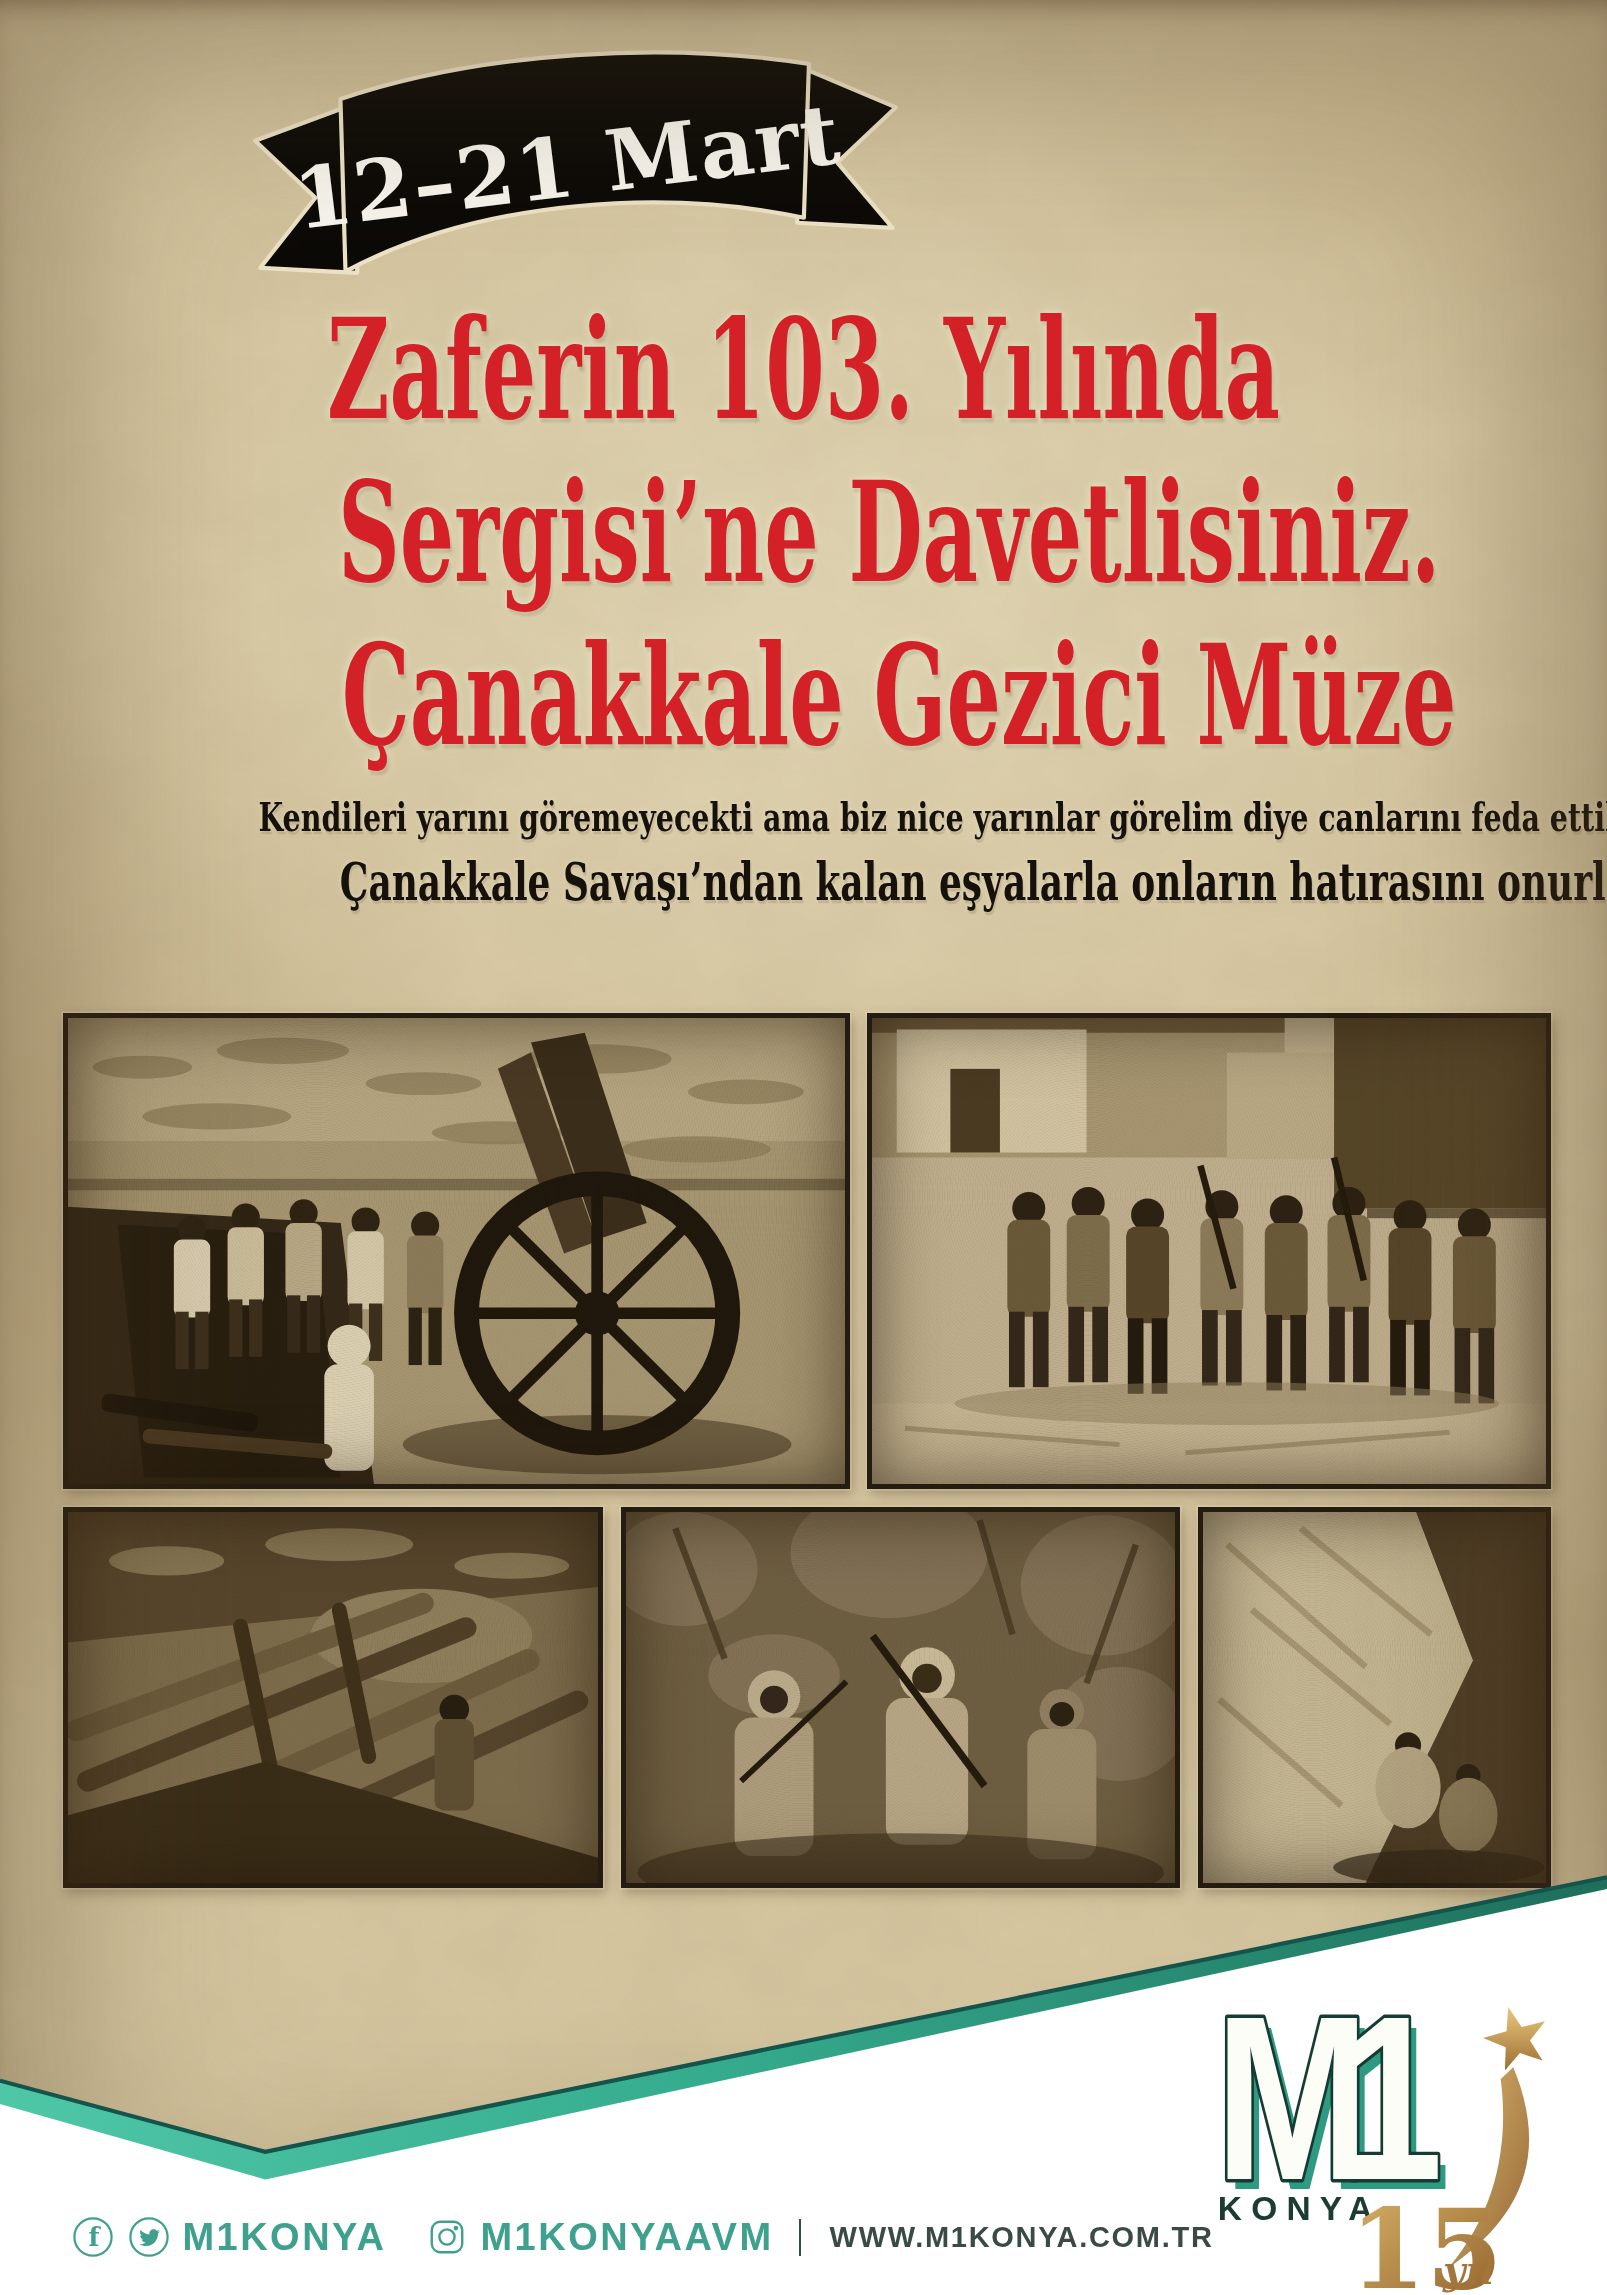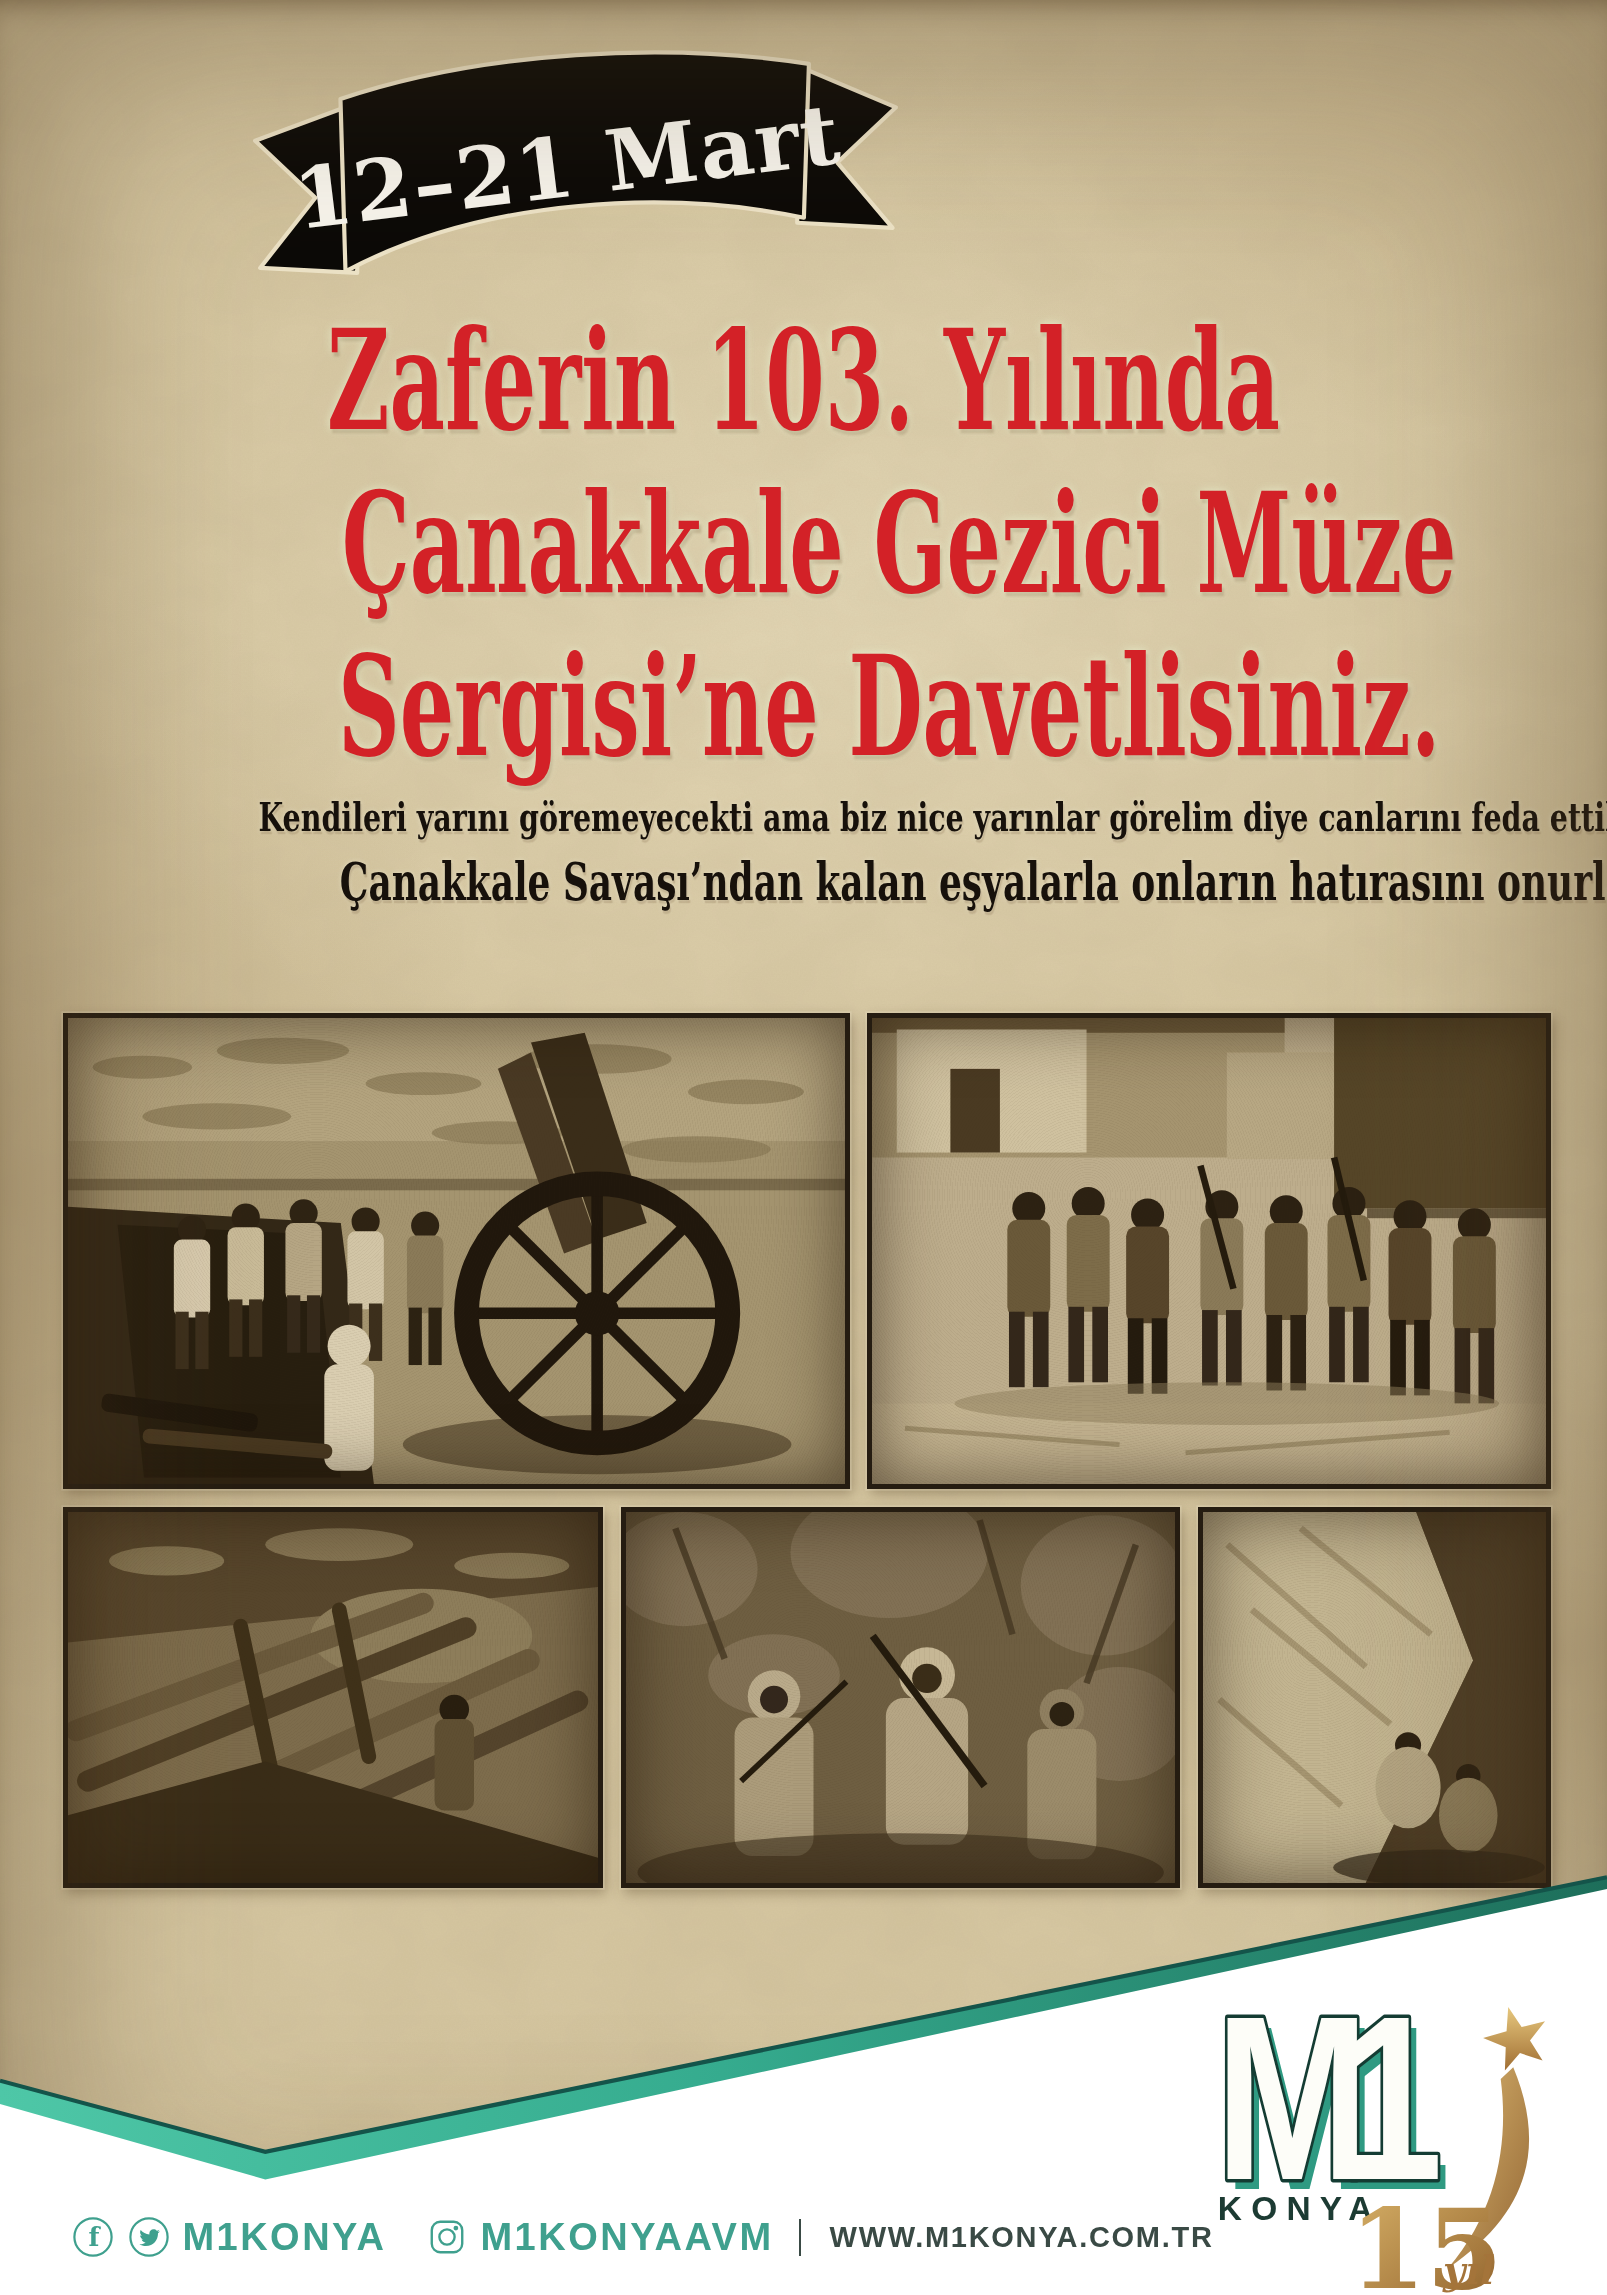--- a/index.html
+++ b/index.html
@@ -19,21 +19,21 @@
     font-family:"DejaVu Serif", serif;
   }
   .grain{position:absolute;inset:0;z-index:2;pointer-events:none;}
   .vignette{position:absolute;left:0;top:0;width:100%;height:2295px;z-index:4;pointer-events:none;
     box-shadow:inset 0 0 201px 59px rgba(88,64,34,.40), inset 0 18.4px 28.5px -16.7px rgba(70,50,25,.55);}
   
   .ribbon-svg{position:absolute;left:233px;top:22px;width:670px;height:261px;z-index:3;}
   .ribbon-shape{fill:#0c0a07;stroke:#ece2c6;stroke-width:5;stroke-linejoin:round;}
   .ribbon-text{font-family:"DejaVu Serif",serif;font-weight:700;font-size:100px;fill:#f7f4ec;letter-spacing:2px;}
   
-  .title{position:absolute;top:299px;left:0;width:100%;z-index:3;text-align:center;
+  .title{position:absolute;top:288px;left:0;width:100%;z-index:3;text-align:center;
     color:#d32127;font-weight:700;}
   .title .line{font-size:138px;line-height:163px;
     text-shadow:0 0 11.7px rgba(230,238,206,.85), 3.3px 4.2px 3.3px rgba(92,60,26,.25);}
   .cx{display:inline-block;white-space:nowrap;transform:scaleX(.62);transform-origin:center;}
   .subtitle{position:absolute;top:789px;left:0;width:100%;z-index:3;text-align:center;
     color:#17110b;font-weight:700;}
   .subtitle .s-line{font-size:39px;line-height:56px;
     text-shadow:0 0 6.7px rgba(240,238,216,.55), 1.7px 2.5px 1.7px rgba(92,60,26,.22);}
   .subtitle .s-line .cx{transform:scaleX(.73);}
   .subtitle .s-line3{font-size:52px;line-height:74px;}
@@ -89,22 +89,22 @@
 
   <svg class="ribbon-svg" viewBox="0 0 800 312">
     <path class="ribbon-shape" d="M 150,96 L 26,142 L 98,210 L 32,294 L 148,300 Z"></path>
     <path class="ribbon-shape" d="M 678,54 L 792,102 L 722,168 L 788,246 L 674,240 Z"></path>
     <path class="ribbon-shape" d="M 128,92 C 300,34 520,24 688,50 L 682,234 C 520,200 300,210 134,298 Z"></path>
     <text class="ribbon-text" x="400" y="208" text-anchor="middle" transform="rotate(-7 400 180)">12–21 Mart</text>
   </svg>
 
   <h1 class="title" style="margin:0;">
     <div class="line"><span class="cx">Zaferin 103. Yılında</span></div>
+    <div class="line"><span class="cx">Sergisi’ne Davetlisiniz.</span></div>
     <div class="line"><span class="cx">Çanakkale Gezici Müze</span></div>
-    <div class="line"><span class="cx">Sergisi’ne Davetlisiniz.</span></div>
   </h1>
 
   <div class="subtitle">
     <div class="s-line"><span class="cx">Kendileri yarını göremeyecekti ama biz nice yarınlar görelim diye canlarını feda ettiler.</span></div>
     <div class="s-line s-line3"><span class="cx">Çanakkale Savaşı’ndan kalan eşyalarla onların hatırasını onurlandıracağız.</span></div>
   </div>
 
   <div class="photos">
     <div class="p-row1">
 

